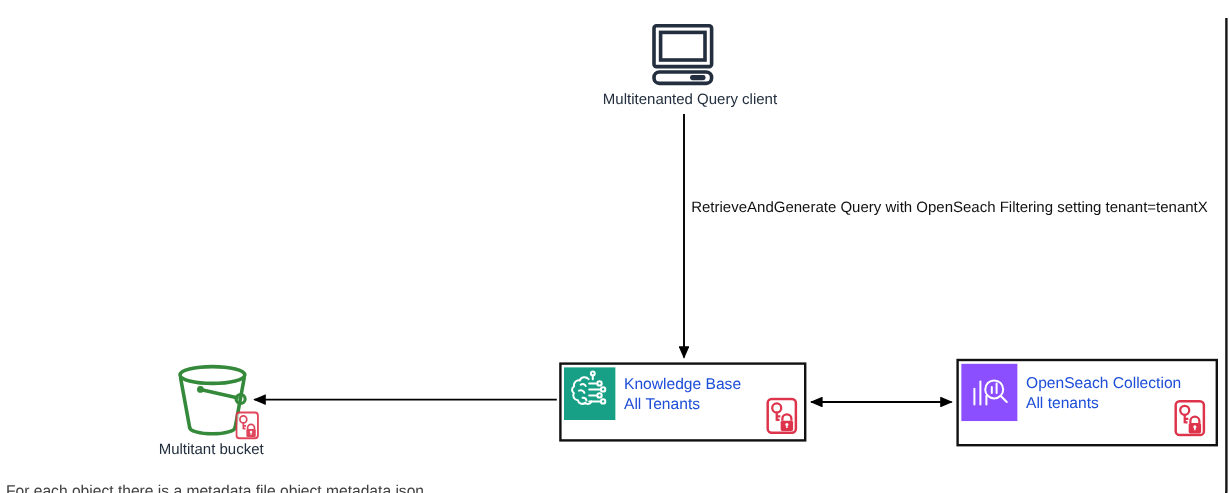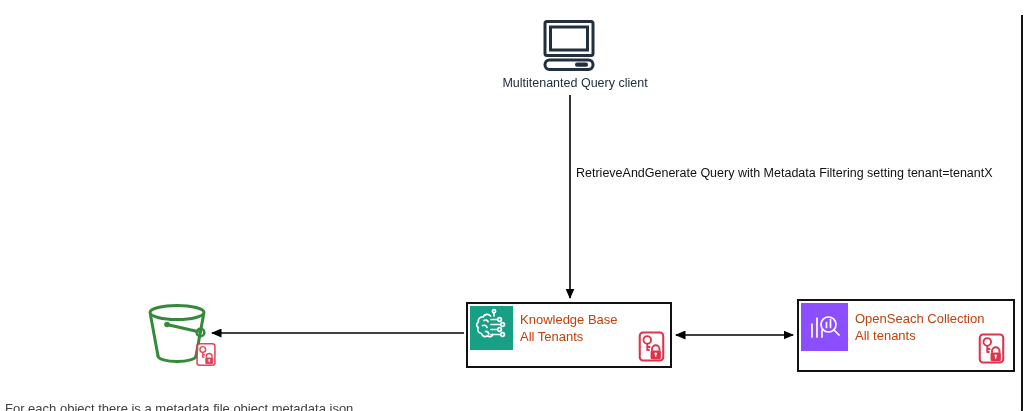--- a/index.html
+++ b/index.html
@@ -22,21 +22,21 @@
     pointer-events:none;
   }
   .abs{position:absolute;}
   .label{color:var(--navy,#232F3E);font-size:12.5px;text-align:center;}
   .node-box{
     position:absolute;
     box-sizing:border-box;
     border:2px solid #111;
     background:#fff;
   }
-  .node-title{font-size:13px;line-height:17px;color:#c2410c;}
+  .node-title{font-size:13px;line-height:17px;color:#1d4ed8;}
   .svg-icon{display:block;}
   .arrows{position:absolute;left:0;top:0;pointer-events:none;}
   .query-label{font-size:12.5px;color:#111;white-space:nowrap;}
   .footnote{font-size:13px;color:#404040;white-space:nowrap;}
   b{font-weight:normal;}
   .kb-icon-bg{fill:var(--teal,#17A086);}
   .os-icon-bg{fill:var(--purple,#8C4FFF);}
   .white-draw{stroke:#fff;fill:none;stroke-width:1.7;stroke-linecap:round;stroke-linejoin:round;}
   .red-draw{stroke:var(--red,#DD344C);}
   .green-draw{stroke:var(--green,#348A3A);fill:none;stroke-width:3;stroke-linecap:round;}
@@ -66,21 +66,21 @@
     <g class="navy-draw" stroke-width="3">
       <rect x="5" y="2.5" width="48" height="34" rx="2"></rect>
       <rect x="10.5" y="8" width="37" height="23"></rect>
       <rect x="5" y="41" width="48" height="9.5" rx="4.5"></rect>
     </g>
     <rect x="35" y="43.6" width="13" height="4.2" rx="2" fill="#232F3E"></rect>
   </svg>
   <div class="abs label" style="left:480px;top:61px;width:190px;">Multitenanted Query client</div>
 
   <div class="abs query-label" style="left:576px;top:151px;">
-    <span>RetrieveAndGenerate Query with Metadata Filtering setting </span><b>tenant=tenantX</b>
+    <span>RetrieveAndGenerate Query with OpenSeach Filtering setting </span><b>tenant=tenantX</b>
   </div>
 
   <div class="node-box" style="left:466px;top:287px;width:206px;height:66px;">
     <svg class="abs svg-icon" style="left:2px;top:2px;" width="43" height="44" viewBox="0 0 43 44">
       <rect class="kb-icon-bg" x="0" y="0" width="43" height="44"></rect>
       <g class="white-draw">
         <path d="M20.5 10 c-2.2-2.6 -6.4-2 -7.3 1 c-3-.5 -5.6 2.2 -4.8 5 c-2.2 1.1 -2.2 4.3 -.2 5.5 c-1.5 2.7 .4 5.8 3.3 6 c.4 2.8 3.9 4 6.1 2.2 c1.7 1.7 4.5 1 5.3-1.2"></path>
         <path d="M14 14.5 c1.6-1 3.6-.4 4.1 1.2"></path>
         <path d="M12.5 19.5 c2-.7 4 .1 4.5 1.9"></path>
         <path d="M15.5 25.5 c1.8-.2 3 .9 3.2 2.3"></path>
@@ -151,18 +151,19 @@
   </svg>
   <svg class="abs svg-icon" style="left:196px;top:327px;opacity:0.9;" width="20" height="25" viewBox="0 0 28 33">
     <rect x="1.5" y="1.5" width="25" height="30" rx="3.5" fill="#ffffff" fill-opacity="0.75" class="red-draw" stroke-width="2.2"></rect>
     <circle cx="9.5" cy="9.5" r="4" class="red-draw" fill="none" stroke-width="2"></circle>
     <path d="M9.5 13.5 V21 M9.5 17 h3.2 M9.5 20.2 h2.5" class="red-draw" fill="none" stroke-width="2"></path>
     <path d="M14.5 21 v-1.8 a4 4 0 0 1 8 0 V21" class="red-draw" fill="none" stroke-width="2"></path>
     <rect x="13" y="20.8" width="11" height="9.2" rx="1.5" fill="#DD344C"></rect>
     <circle cx="18.5" cy="24.2" r="1.4" fill="#fff"></circle>
     <path d="M18.5 25 v2.3" stroke="#fff" stroke-width="1.3"></path>
   </svg>
+  <div class="abs label" style="left:110px;top:352px;width:132px;">Multitant bucket</div>
 
   <div class="abs footnote" style="left:5px;top:386px;">
     <span>For each </span><b>object</b><span> there is a metadata file </span><b>object.metadata.json</b>
   </div>
 
 </div>
 
 </body></html>

